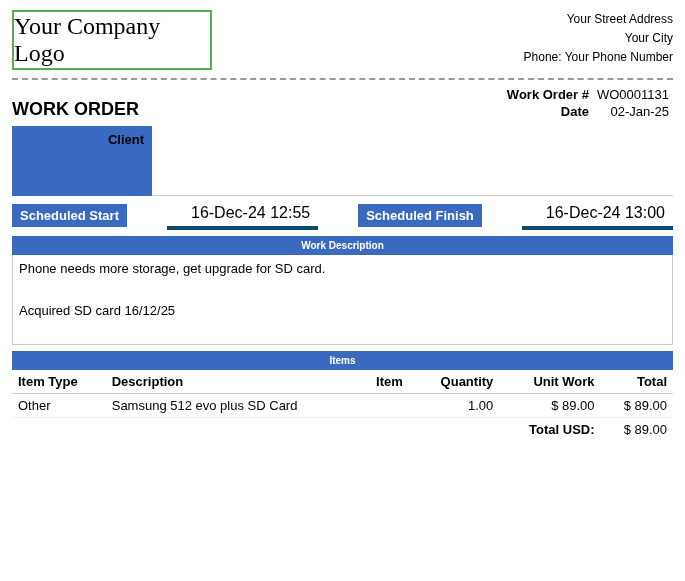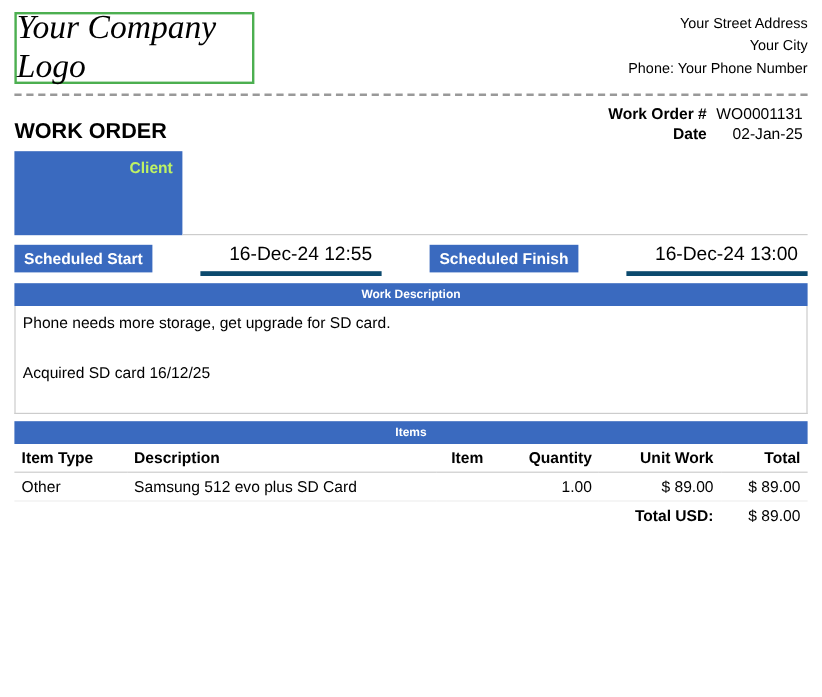--- a/index.html
+++ b/index.html
@@ -29,22 +29,21 @@
       border: 2px solid #4caf50;
       width: 200px;
       height: 60px;
       display: flex;
       align-items: center;
       justify-content: center;
     }
 
     .logo-text {
       font-family: 'Times New Roman', serif;
-      font-style: italic;
-      font-size: 28px;
+      font-size: 24px;
       color: #000;
     }
 
     .company-address {
       text-align: right;
       font-size: 12px;
       line-height: 1.6;
       color: #000;
     }
 
@@ -93,21 +92,21 @@
 
     
     .client-section {
       display: flex;
       margin-top: 6px;
       margin-bottom: 4px;
     }
 
     .client-label-cell {
       background-color: #3a6abf;
-      color: #bef264;
+      color: #000000;
       font-weight: bold;
       width: 140px;
       min-height: 70px;
       display: flex;
       align-items: flex-start;
       justify-content: flex-end;
       padding: 6px 8px 0 0;
       font-size: 13px;
     }
 

